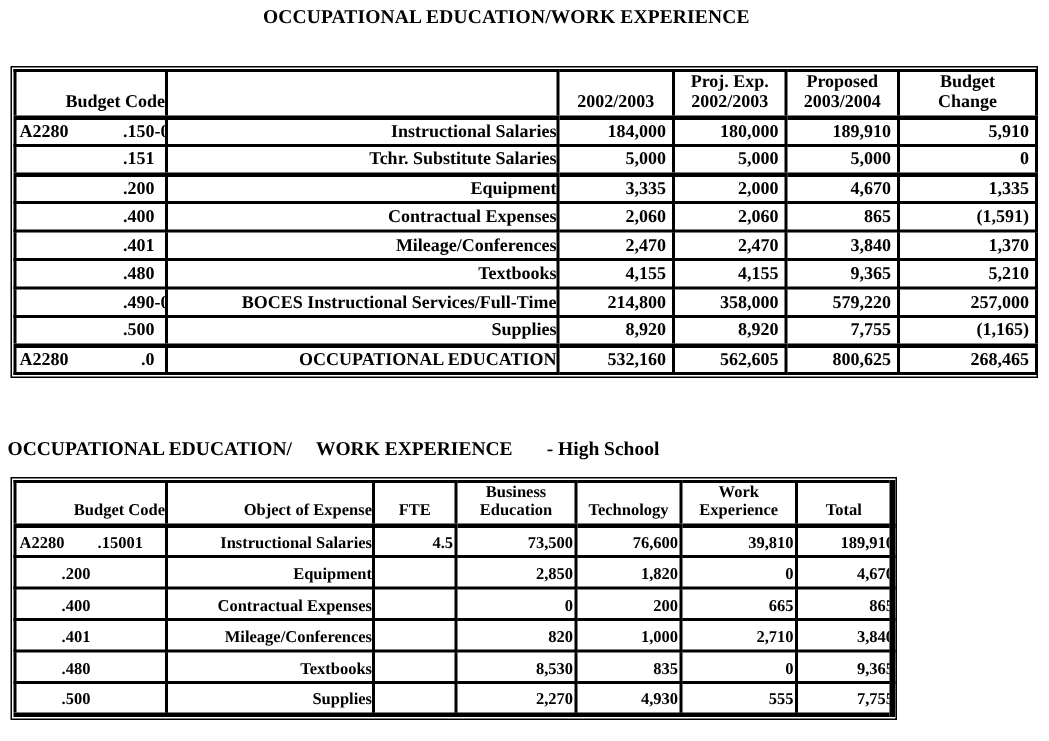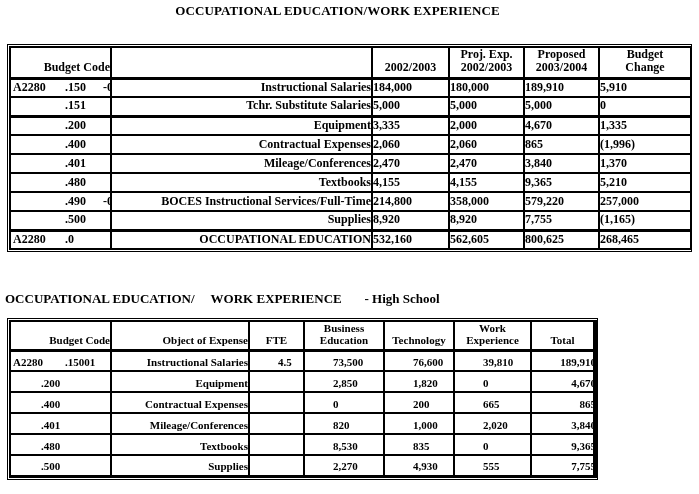--- a/index.html
+++ b/index.html
@@ -38,28 +38,28 @@
   #table1 th { height:31px; border-bottom:3px solid #000; }
   #table1 td { height:19px; }
   #table1 tr.sep-thin  td { border-top:1px solid #000; }
   #table1 tr.sep-thick td { border-top:3px solid #000; }
 
   
   #table2 th { height:26px; border-bottom:3px solid #000; }
   #table2 td { height:21px; }
 
   .cell-left  { text-align:right;  padding-left:3px; }
-  .cell-num   { text-align:left; padding-right:4px; }
+  .cell-num   { text-align:right; padding-right:4px; }
   #table2 .cell-num { padding-right:1px;padding-left:28px; }
   .head-center{ text-align:center; }
 
   
   .bc { text-align:left; padding-left:2px; white-space:nowrap; }
   .bc-prefix { display:inline-block; width:52px; }
-  .bc-code   { display:inline-block; width:38px; }
+  .bc-code   { display:inline-block; width:38px;text-align:right; }
   .bc-suffix { display:inline-block; }
   #table2 .bc-code { width:auto; }
   #table2 .bc-prefix:empty { width:28px; }
 
   
   .tot-clip { overflow:hidden; }
   .tot-clip span { float:right; margin-right:-3px; white-space:nowrap; }
 </style>
 </head>
 <body>
@@ -118,21 +118,21 @@
     <td class="cell-num">2,000</td>
     <td class="cell-num">4,670</td>
     <td class="cell-num">1,335</td>
   </tr>
   <tr>
     <td class="bc"><span class="bc-prefix"></span><span class="bc-code">.400</span><span class="bc-suffix"></span></td>
     <td class="cell-left">Contractual Expenses</td>
     <td class="cell-num">2,060</td>
     <td class="cell-num">2,060</td>
     <td class="cell-num">865</td>
-    <td class="cell-num">(1,996)</td>
+    <td class="cell-num">(1,591)</td>
   </tr>
   <tr>
     <td class="bc"><span class="bc-prefix"></span><span class="bc-code">.401</span><span class="bc-suffix"></span></td>
     <td class="cell-left">Mileage/Conferences</td>
     <td class="cell-num">2,470</td>
     <td class="cell-num">2,470</td>
     <td class="cell-num">3,840</td>
     <td class="cell-num">1,370</td>
   </tr>
   <tr>
@@ -239,21 +239,21 @@
               <span>865</span>
             </div>
           </td>
   </tr>
   <tr>
     <td class="bc"><span class="bc-prefix"></span><span class="bc-code">.401</span></td>
     <td class="cell-left">Mileage/Conferences</td>
     <td class="cell-num"></td>
     <td class="cell-num">820</td>
     <td class="cell-num">1,000</td>
-    <td class="cell-num">2,020</td>
+    <td class="cell-num">2,710</td>
     <td>
             <div class="tot-clip">
               <span>3,840</span>
             </div>
           </td>
   </tr>
   <tr>
     <td class="bc"><span class="bc-prefix"></span><span class="bc-code">.480</span></td>
     <td class="cell-left">Textbooks</td>
     <td class="cell-num"></td>

